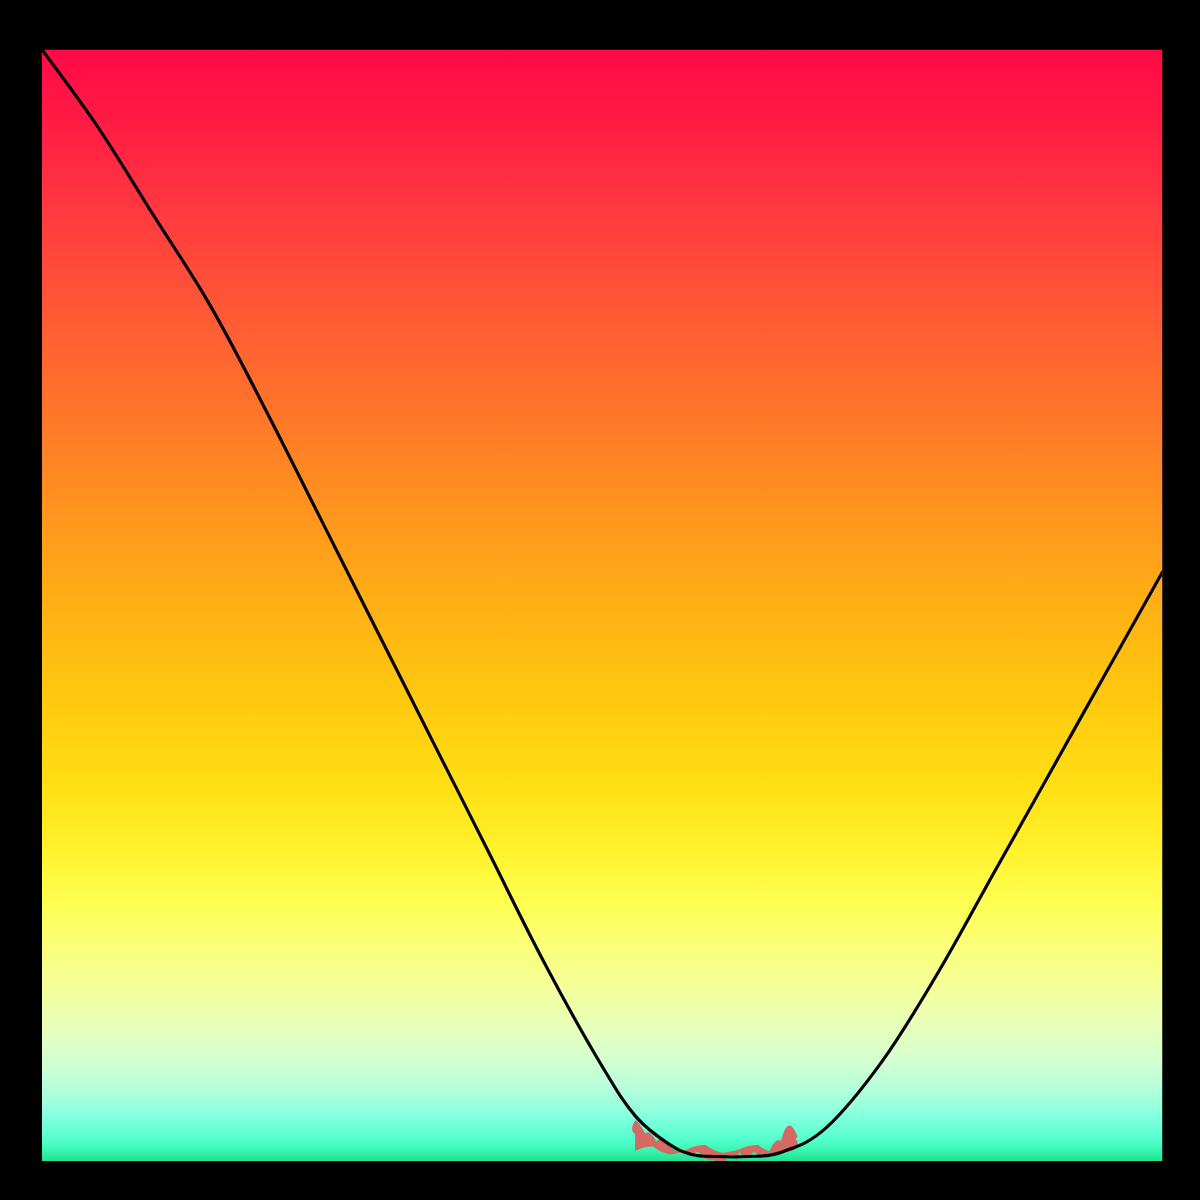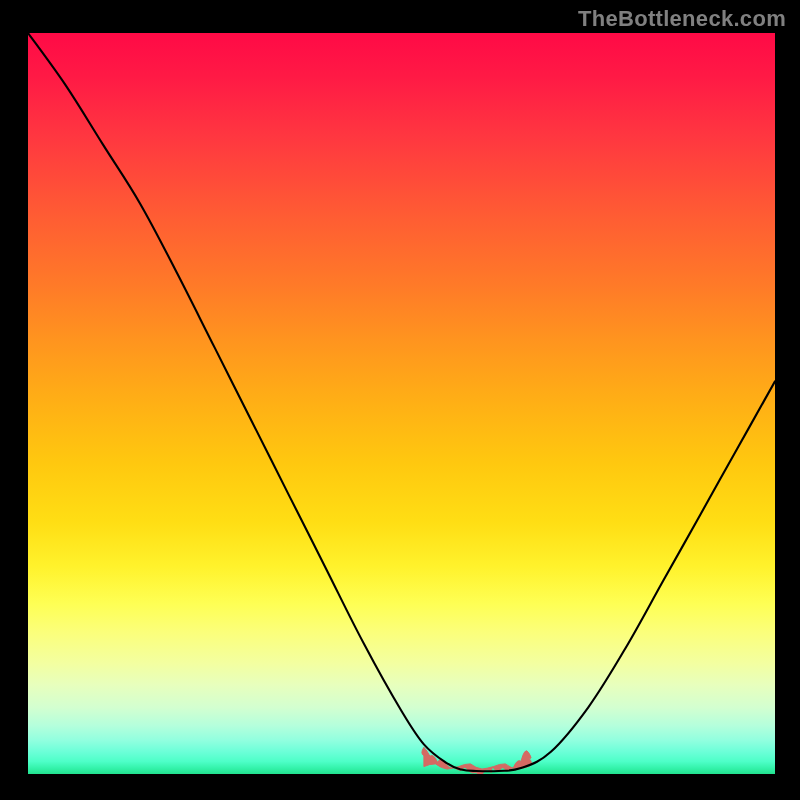--- a/index.html
+++ b/index.html
@@ -79,21 +79,20 @@
     fill: #d46a63;
     stroke: #d46a63;
     stroke-width: 1;
     stroke-linejoin: round;
   }
 </style>
 </head>
 <body>
 
 <div class="frame">
-  <div class="watermark">TheBottleneck.com</div>
 
   <div class="plot-area">
     <div class="gradient-bg"></div>
     <svg class="curves" viewBox="0 0 747 741" preserveAspectRatio="none">
       <path class="bottom-blob" d="M 395.9 722.8 Q 391.9 720.3 395.9 714.3 Q 398.9 717.3 401.9 723.2 Q 405.6 720.2 409.4 729.1 Q 413.8 723.1 418.3 731.4 Q 422.1 736.4 425.8 734.3 Q 429.5 737.3 433.3 737.3 Q 437.0 731.3 440.7 738.0 Q 444.5 741.0 448.2 739.5 Q 451.9 744.5 455.7 739.5 Q 459.4 733.5 463.1 739.5 Q 464.3 732.1 465.4 735.1 Q 468.0 738.1 470.6 738.8 Q 474.3 731.3 478.1 737.3 Q 481.8 737.3 485.6 734.3 Q 489.3 725.4 493.0 728.4 Q 496.8 713.5 500.5 719.5 Q 505.5 727.5 500.5 724.8 Q 506.3 730.8 500.5 733.6 Q 494.7 735.3 488.9 736.1 Q 483.1 735.3 477.3 730.9 Q 471.4 730.8 465.6 733.6 Q 459.8 735.3 454.0 736.1 Q 448.2 735.3 442.4 730.9 Q 436.6 730.8 430.8 733.6 Q 425.0 735.3 419.2 736.1 Q 413.3 735.3 407.5 730.9 Q 401.7 730.8 395.9 733.6 Z"></path>
       <path class="curve" d="M 0.0 0.0 C 6.7 9.3, 23.9 31.9, 37.4 51.9 C 50.8 71.9, 61.3 89.8, 74.7 111.1 C 88.1 132.5, 98.6 147.1, 112.0 170.4 C 125.5 193.8, 136.0 214.8, 149.4 240.8 C 162.8 266.8, 173.3 288.2, 186.8 314.9 C 200.2 341.6, 210.7 362.3, 224.1 389.0 C 237.5 415.7, 248.0 436.4, 261.4 463.1 C 274.9 489.8, 285.4 510.5, 298.8 537.2 C 312.2 563.9, 322.7 586.0, 336.2 611.3 C 349.6 636.7, 362.7 660.0, 373.5 678.0 C 384.3 696.0, 387.8 702.0, 395.9 711.4 C 404.0 720.7, 411.6 725.4, 418.3 729.9 C 425.0 734.4, 427.9 735.1, 433.3 736.6 C 438.6 738.0, 441.5 737.8, 448.2 738.0 C 454.9 738.3, 462.5 738.6, 470.6 738.0 C 478.7 737.5, 483.6 738.5, 493.0 735.1 C 502.4 731.6, 510.8 729.7, 522.9 718.8 C 535.0 707.8, 546.8 693.0, 560.3 674.3 C 573.7 655.6, 584.2 637.7, 597.6 615.0 C 611.0 592.4, 621.5 572.3, 634.9 548.3 C 648.4 524.3, 658.9 505.7, 672.3 481.7 C 685.7 457.6, 696.2 439.0, 709.6 415.0 C 723.1 391.0, 740.3 360.3, 747.0 348.3"></path>
     </svg>
   </div>
 </div>
 

